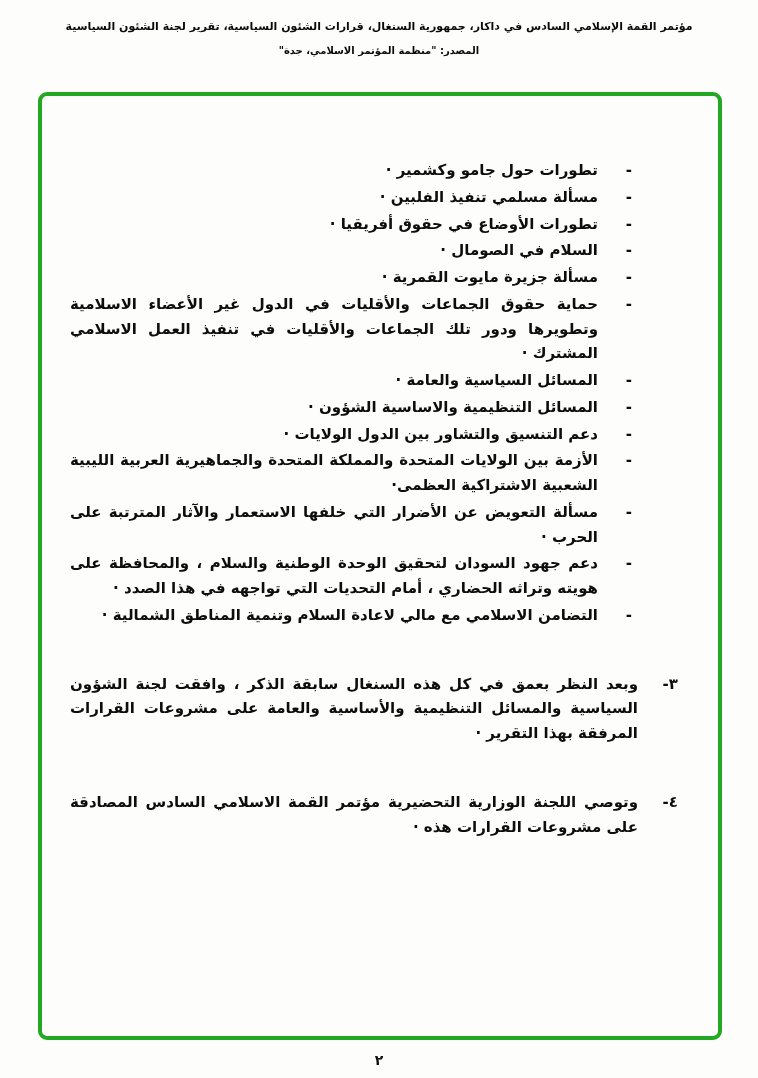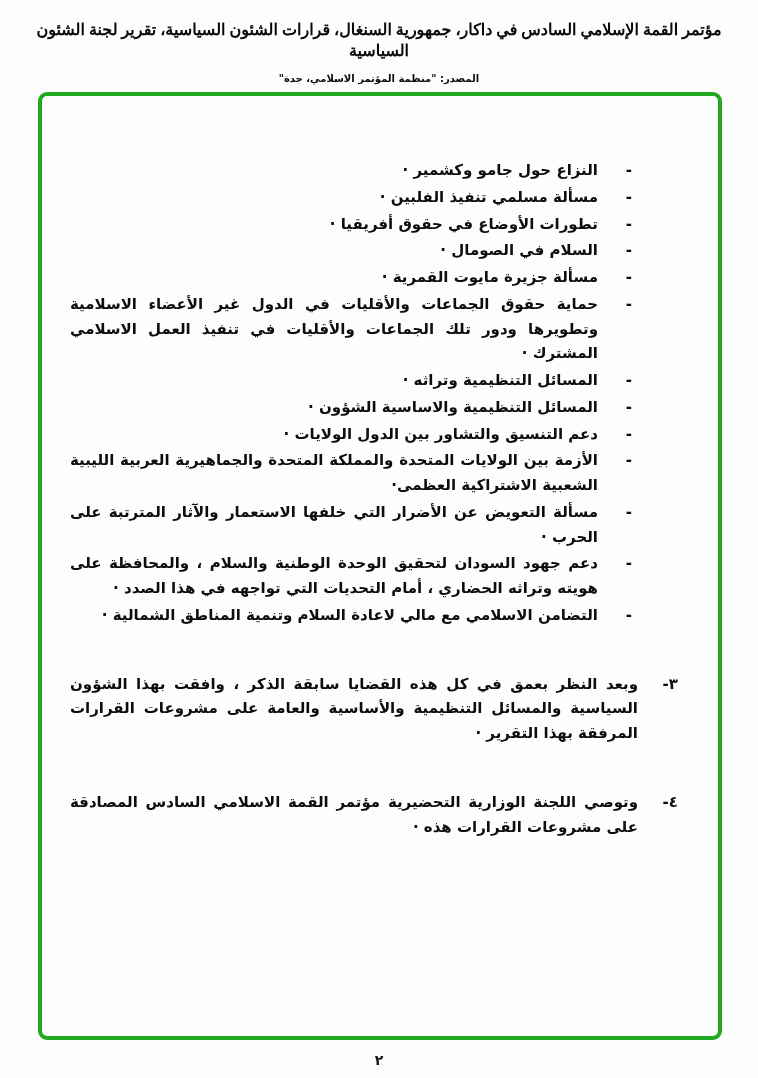--- a/index.html
+++ b/index.html
@@ -15,25 +15,24 @@
     background: #fdfdfb;
     overflow: hidden;
   }
   .header {
     padding-top: 20px;
     text-align: center;
     direction: rtl;
     color: #0a0a0a;
   }
   .doc-title {
-    font-size: 16px;
+    font-size: 11px;
     font-weight: 700;
     line-height: 1.3;
     padding: 0 28px;
-    font-family: Liberation Serif, serif;
   }
   .doc-source {
     margin-top: 11px;
     font-size: 10px;
     font-weight: 700;
   }
   .green-box {
     position: absolute;
     left: 38px;
     top: 92px;
@@ -89,21 +88,21 @@
     <div class="doc-source">المصدر: "منظمة المؤتمر الاسلامي، جدة"</div>
   </div>
 
   <div class="green-box">
     <div class="content" dir="rtl">
 
       <div class="bullet-list">
 
         <div class="bullet-item">
           <span class="dash">-</span>
-          <div class="item-text">النزاع حول جامو وكشمير ·</div>
+          <div class="item-text">تطورات حول جامو وكشمير ·</div>
         </div>
 
         <div class="bullet-item">
           <span class="dash">-</span>
           <div class="item-text">مسألة مسلمي تنفيذ الفلبين ·</div>
         </div>
 
         <div class="bullet-item">
           <span class="dash">-</span>
           <div class="item-text">تطورات الأوضاع في حقوق أفريقيا ·</div>
@@ -119,21 +118,21 @@
           <div class="item-text">مسألة جزيرة مايوت القمرية ·</div>
         </div>
 
         <div class="bullet-item">
           <span class="dash">-</span>
           <div class="item-text">حماية حقوق الجماعات والأقليات في الدول غير الأعضاء الاسلامية وتطويرها ودور تلك الجماعات والأقليات في تنفيذ العمل الاسلامي المشترك ·</div>
         </div>
 
         <div class="bullet-item">
           <span class="dash">-</span>
-          <div class="item-text">المسائل التنظيمية وتراثه ·</div>
+          <div class="item-text">المسائل السياسية والعامة ·</div>
         </div>
 
         <div class="bullet-item">
           <span class="dash">-</span>
           <div class="item-text">المسائل التنظيمية والاساسية الشؤون ·</div>
         </div>
 
         <div class="bullet-item">
           <span class="dash">-</span>
           <div class="item-text">دعم التنسيق والتشاور بين الدول الولايات ·</div>
@@ -156,21 +155,21 @@
 
         <div class="bullet-item">
           <span class="dash">-</span>
           <div class="item-text">التضامن الاسلامي مع مالي لاعادة السلام وتنمية المناطق الشمالية ·</div>
         </div>
 
       </div>
 
       <div class="numbered-item">
         <span class="num">٣-</span>
-        <div class="item-text">وبعد النظر بعمق في كل هذه القضايا سابقة الذكر ، وافقت بهذا الشؤون السياسية والمسائل التنظيمية والأساسية والعامة على مشروعات القرارات المرفقة بهذا التقرير ·</div>
+        <div class="item-text">وبعد النظر بعمق في كل هذه السنغال سابقة الذكر ، وافقت لجنة الشؤون السياسية والمسائل التنظيمية والأساسية والعامة على مشروعات القرارات المرفقة بهذا التقرير ·</div>
       </div>
 
       <div class="numbered-item">
         <span class="num">٤-</span>
         <div class="item-text">وتوصي اللجنة الوزارية التحضيرية مؤتمر القمة الاسلامي السادس المصادقة على مشروعات القرارات هذه ·</div>
       </div>
 
     </div>
   </div>
 

